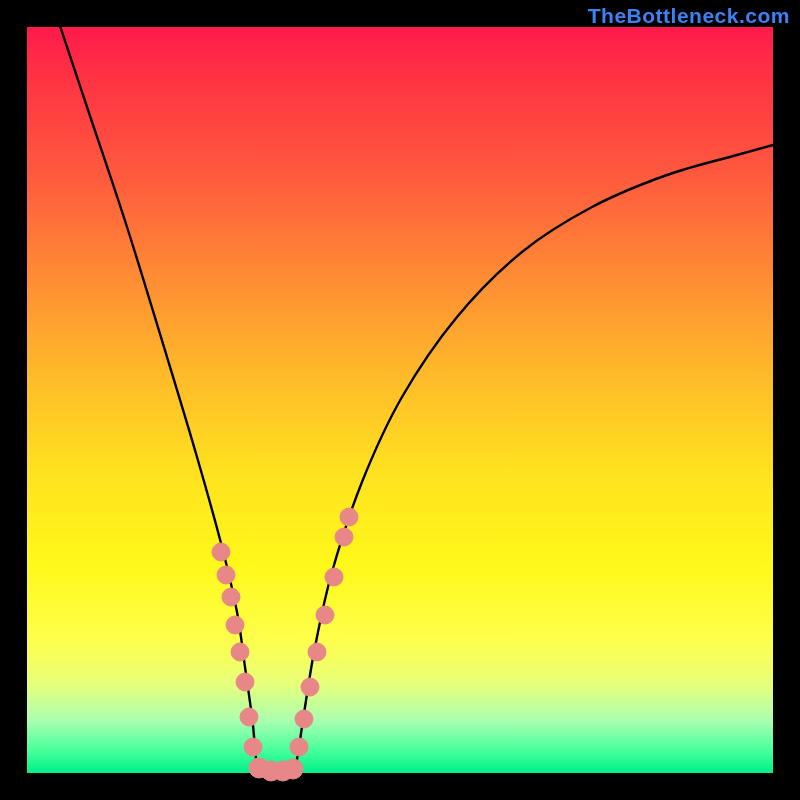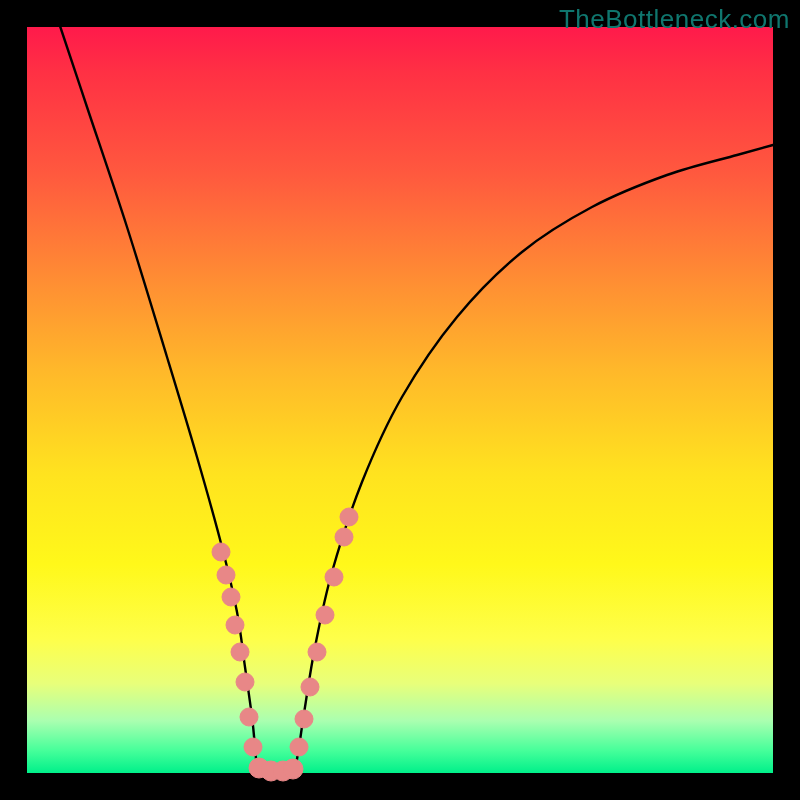--- a/index.html
+++ b/index.html
@@ -44,23 +44,23 @@
     left: 0;
     top: 0;
     width: 746px;
     height: 746px;
     overflow: visible;
   }
   .watermark {
     position: absolute;
     top: 4px;
     right: 10px;
-    color: #0f766e;
-    font-size: 26px;
-    font-weight: 400;
+    color: #3b82f6;
+    font-size: 21px;
+    font-weight: 700;
     letter-spacing: 0.5px;
     user-select: none;
   }
 </style>
 </head>
 <body>
 
 <div class="stage">
   <div class="plot">
     <svg class="svg-layer" viewBox="0 0 746 746">

